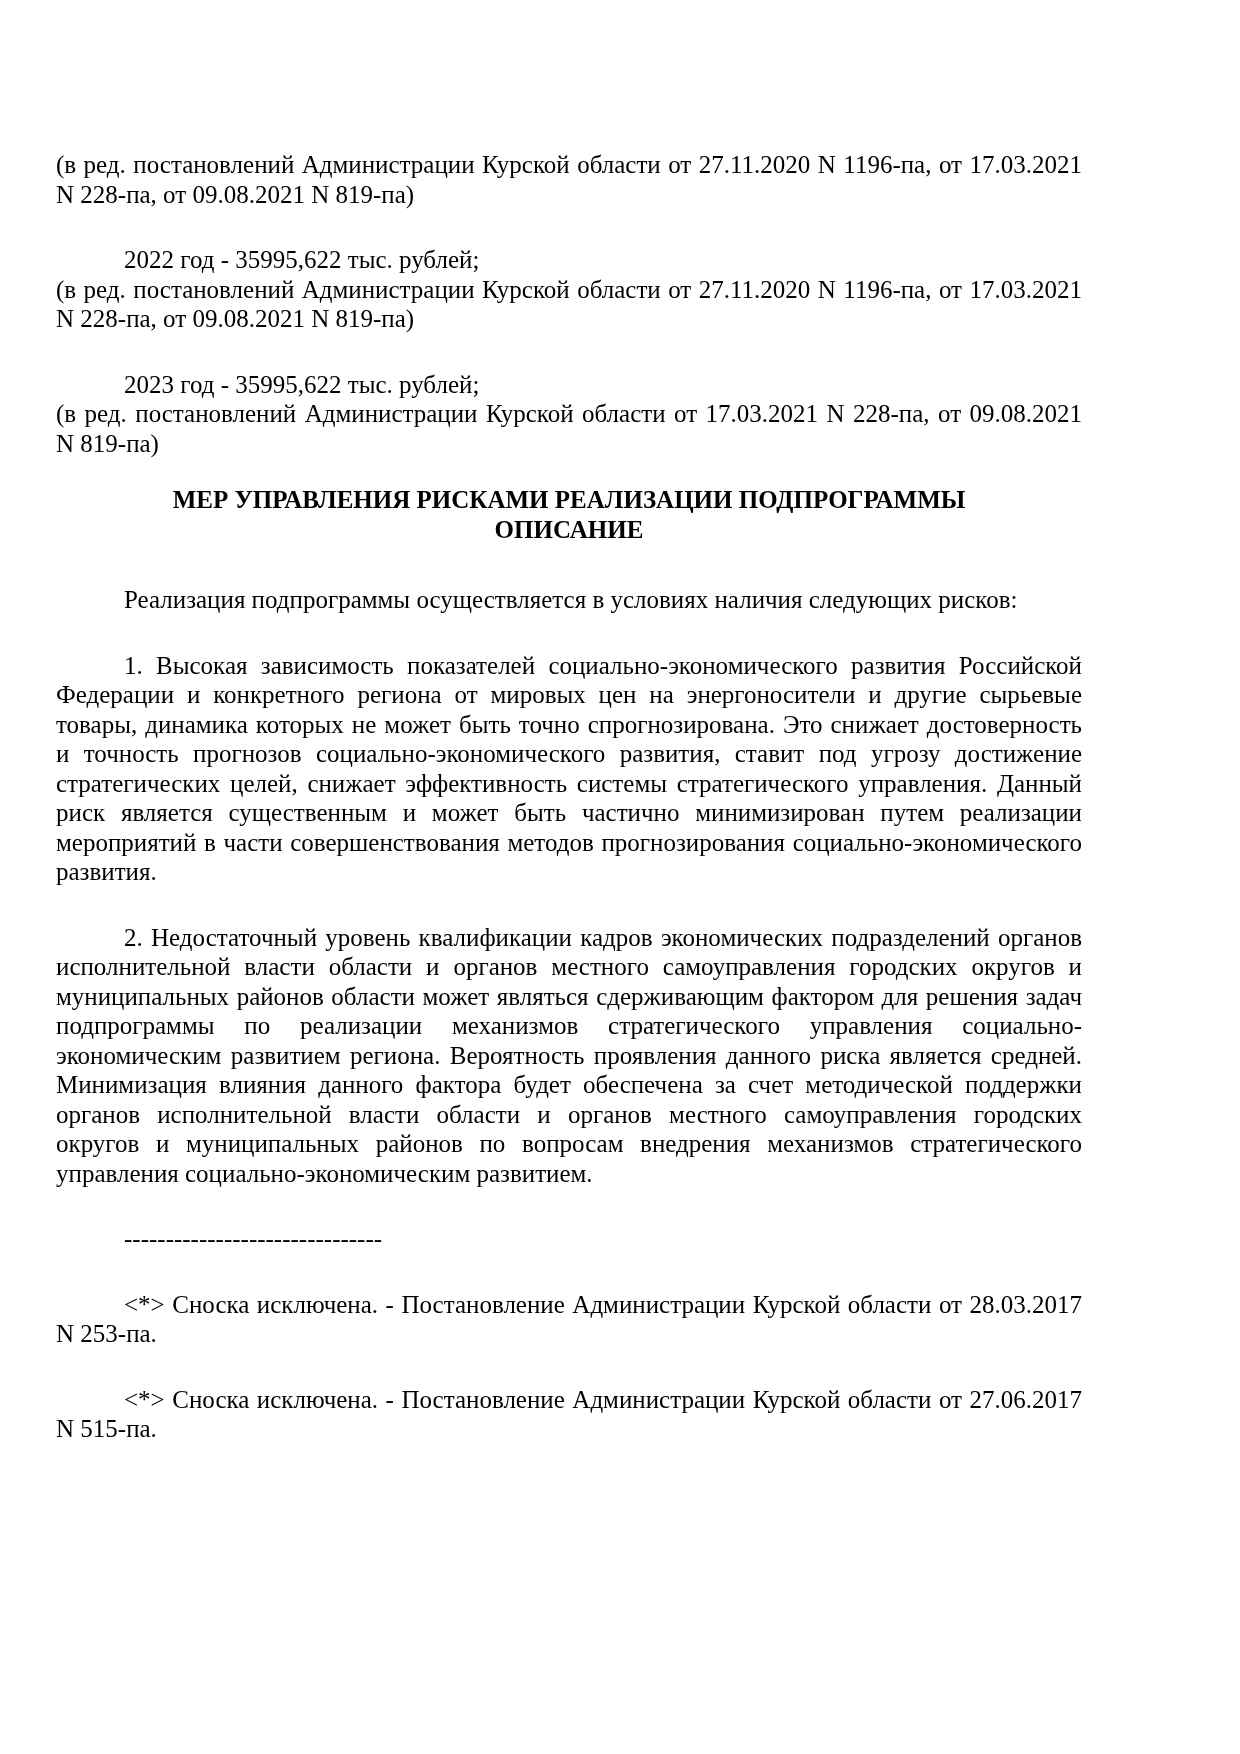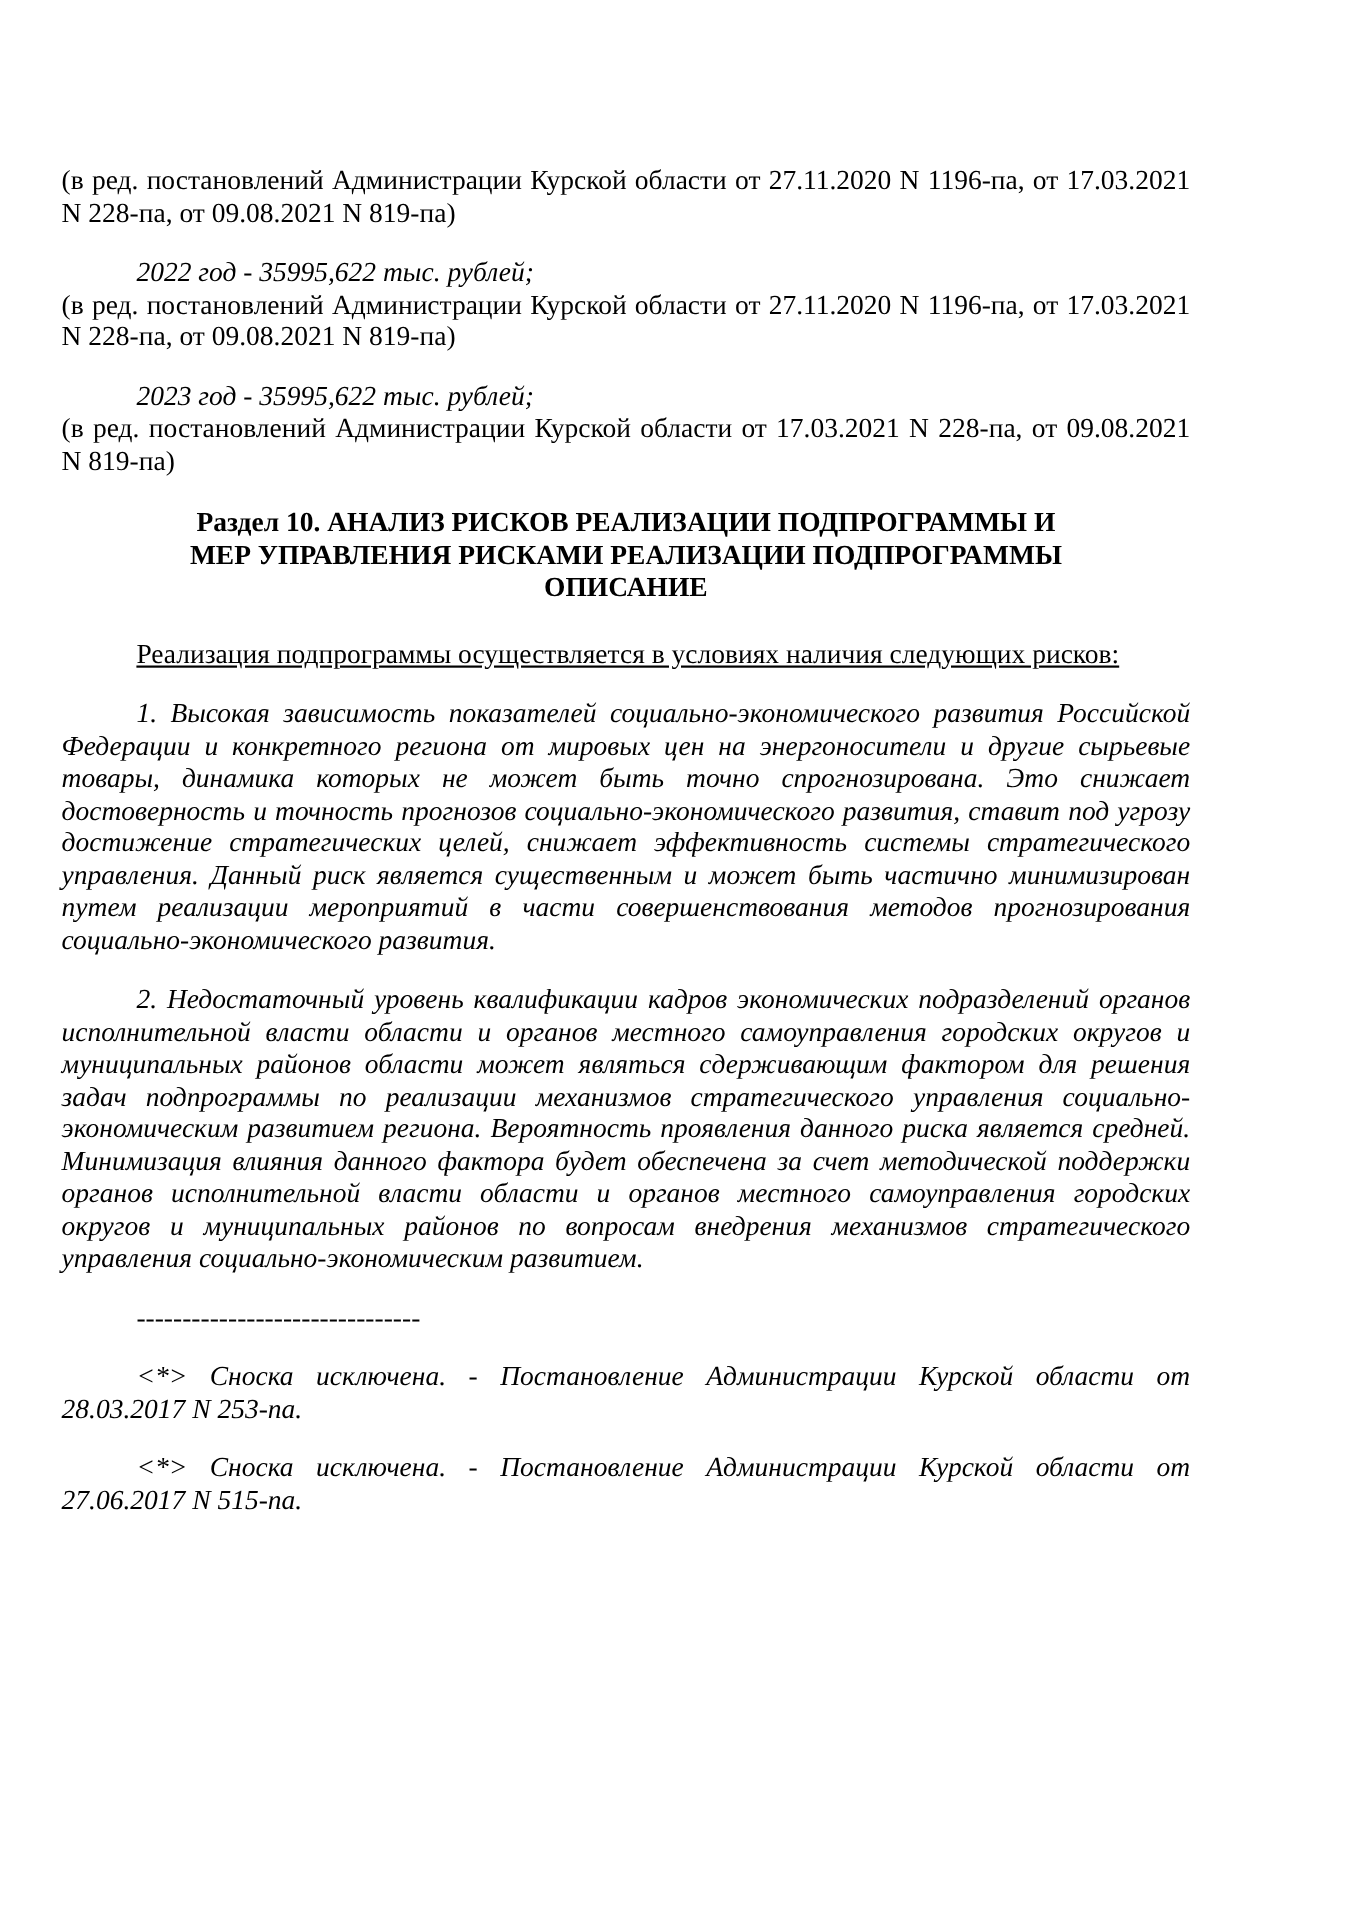--- a/index.html
+++ b/index.html
@@ -17,51 +17,50 @@
   }
   .page {
     width: 1026px;
     padding: 150px 107px 0 56px;
   }
   p {
     margin: 0;
     text-align: justify;
   }
   .indent { text-indent: 68px; }
-  .gap { margin-top: 24px; font-style: italic; }
+  .gap { margin-top: 36px; }
   .heading {
     margin: 27px 0 0 0;
     font-weight: bold;
     text-align: center;
     font-size: 25px;
     line-height: 29.5px;
   }
   .heading .hline { display: block; }
-  .after-heading { margin-top: 31px; text-decoration: underline; }
+  .after-heading { margin-top: 41px; }
   .divider { letter-spacing: 0; }
 </style>
 </head>
 <body>
 
 <div class="page">
 
   <p class="flush">(в ред. постановлений Администрации Курской области от 27.11.2020 N 1196-па, от 17.03.2021 N 228-па, от 09.08.2021 N 819-па)</p>
 
   <p class="indent gap">2022 год - 35995,622 тыс. рублей;</p>
 
   <p class="flush">(в ред. постановлений Администрации Курской области от 27.11.2020 N 1196-па, от 17.03.2021 N 228-па, от 09.08.2021 N 819-па)</p>
 
   <p class="indent gap">2023 год - 35995,622 тыс. рублей;</p>
 
   <p class="flush">(в ред. постановлений Администрации Курской области от 17.03.2021 N 228-па, от 09.08.2021 N 819-па)</p>
 
 
 
   <h2 class="heading">
-    <span class="hline">Раздел 10. АНАЛИЗ РИСКОВ РЕАЛИЗАЦИИ ПОДПРОГРАММЫ И</span>
     <span class="hline">МЕР УПРАВЛЕНИЯ РИСКАМИ РЕАЛИЗАЦИИ ПОДПРОГРАММЫ</span>
     <span class="hline">ОПИСАНИЕ</span>
   </h2>
 
   <p class="indent after-heading">Реализация подпрограммы осуществляется в условиях наличия следующих рисков:</p>
 
   <p class="indent gap">1. Высокая зависимость показателей социально-экономического развития Российской Федерации и конкретного региона от мировых цен на энергоносители и другие сырьевые товары, динамика которых не может быть точно спрогнозирована. Это снижает достоверность и точность прогнозов социально-экономического развития, ставит под угрозу достижение стратегических целей, снижает эффективность системы стратегического управления. Данный риск является существенным и может быть частично минимизирован путем реализации мероприятий в части совершенствования методов прогнозирования социально-экономического развития.</p>
 
   <p class="indent gap">2. Недостаточный уровень квалификации кадров экономических подразделений органов исполнительной власти области и органов местного самоуправления городских округов и муниципальных районов области может являться сдерживающим фактором для решения задач подпрограммы по реализации механизмов стратегического управления социально-экономическим развитием региона. Вероятность проявления данного риска является средней. Минимизация влияния данного фактора будет обеспечена за счет методической поддержки органов исполнительной власти области и органов местного самоуправления городских округов и муниципальных районов по вопросам внедрения механизмов стратегического управления социально-экономическим развитием.</p>
 

